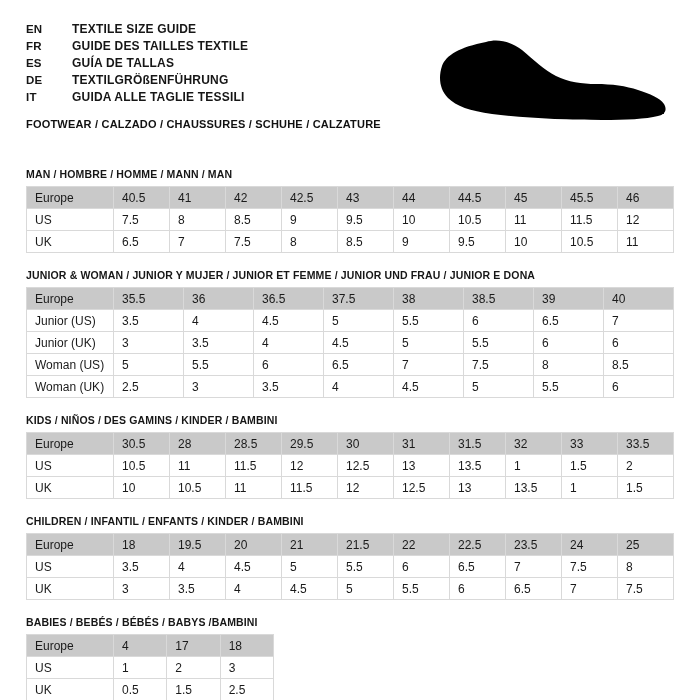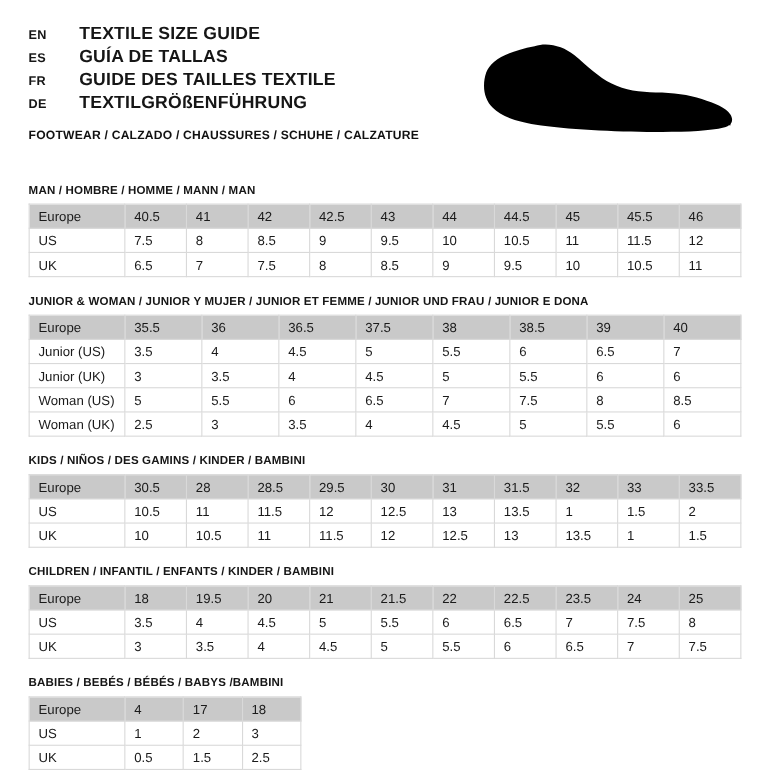--- a/index.html
+++ b/index.html
@@ -35,21 +35,21 @@
     margin-bottom: 3px;
   }
   .lang-code {
     width: 46px;
     font-size: 11.5px;
     font-weight: bold;
     letter-spacing: 0.2px;
     color: #161616;
   }
   .lang-title {
-    font-size: 16px;
+    font-size: 12px;
     font-weight: bold;
     letter-spacing: 0.2px;
     color: #161616;
   }
   .category-line {
     margin-top: 14px;
     font-size: 11px;
     font-weight: bold;
     letter-spacing: 0.2px;
     color: #111;
@@ -121,30 +121,34 @@
 
 <div class="page">
 
   <div class="header">
     <div class="lang-rows">
         <div class="lang-row">
           <div class="lang-code">EN</div>
           <div class="lang-title">TEXTILE SIZE GUIDE</div>
         </div>
         <div class="lang-row">
+          <div class="lang-code">FR</div>
+          <div class="lang-title">GUIDE DES TAILLES TEXTILE</div>
+        </div>
+        <div class="lang-row">
           <div class="lang-code">ES</div>
           <div class="lang-title">GUÍA DE TALLAS</div>
         </div>
         <div class="lang-row">
-          <div class="lang-code">FR</div>
-          <div class="lang-title">GUIDE DES TAILLES TEXTILE</div>
+          <div class="lang-code">DE</div>
+          <div class="lang-title">TEXTILGRÖßENFÜHRUNG</div>
         </div>
         <div class="lang-row">
-          <div class="lang-code">DE</div>
-          <div class="lang-title">TEXTILGRÖßENFÜHRUNG</div>
+          <div class="lang-code">IT</div>
+          <div class="lang-title">GUIDA ALLE TAGLIE TESSILI</div>
         </div>
       </div>
     <div class="category-line">FOOTWEAR / CALZADO / CHAUSSURES / SCHUHE / CALZATURE</div>
 
     <div class="shoe">
       <svg viewBox="0 0 244 96" width="244" height="96" aria-hidden="true">
         <path fill="#000000" d="M60 14
           C 72 10, 86 14, 96 22
           C 108 32, 118 42, 130 48
           C 142 54, 156 56, 170 56

